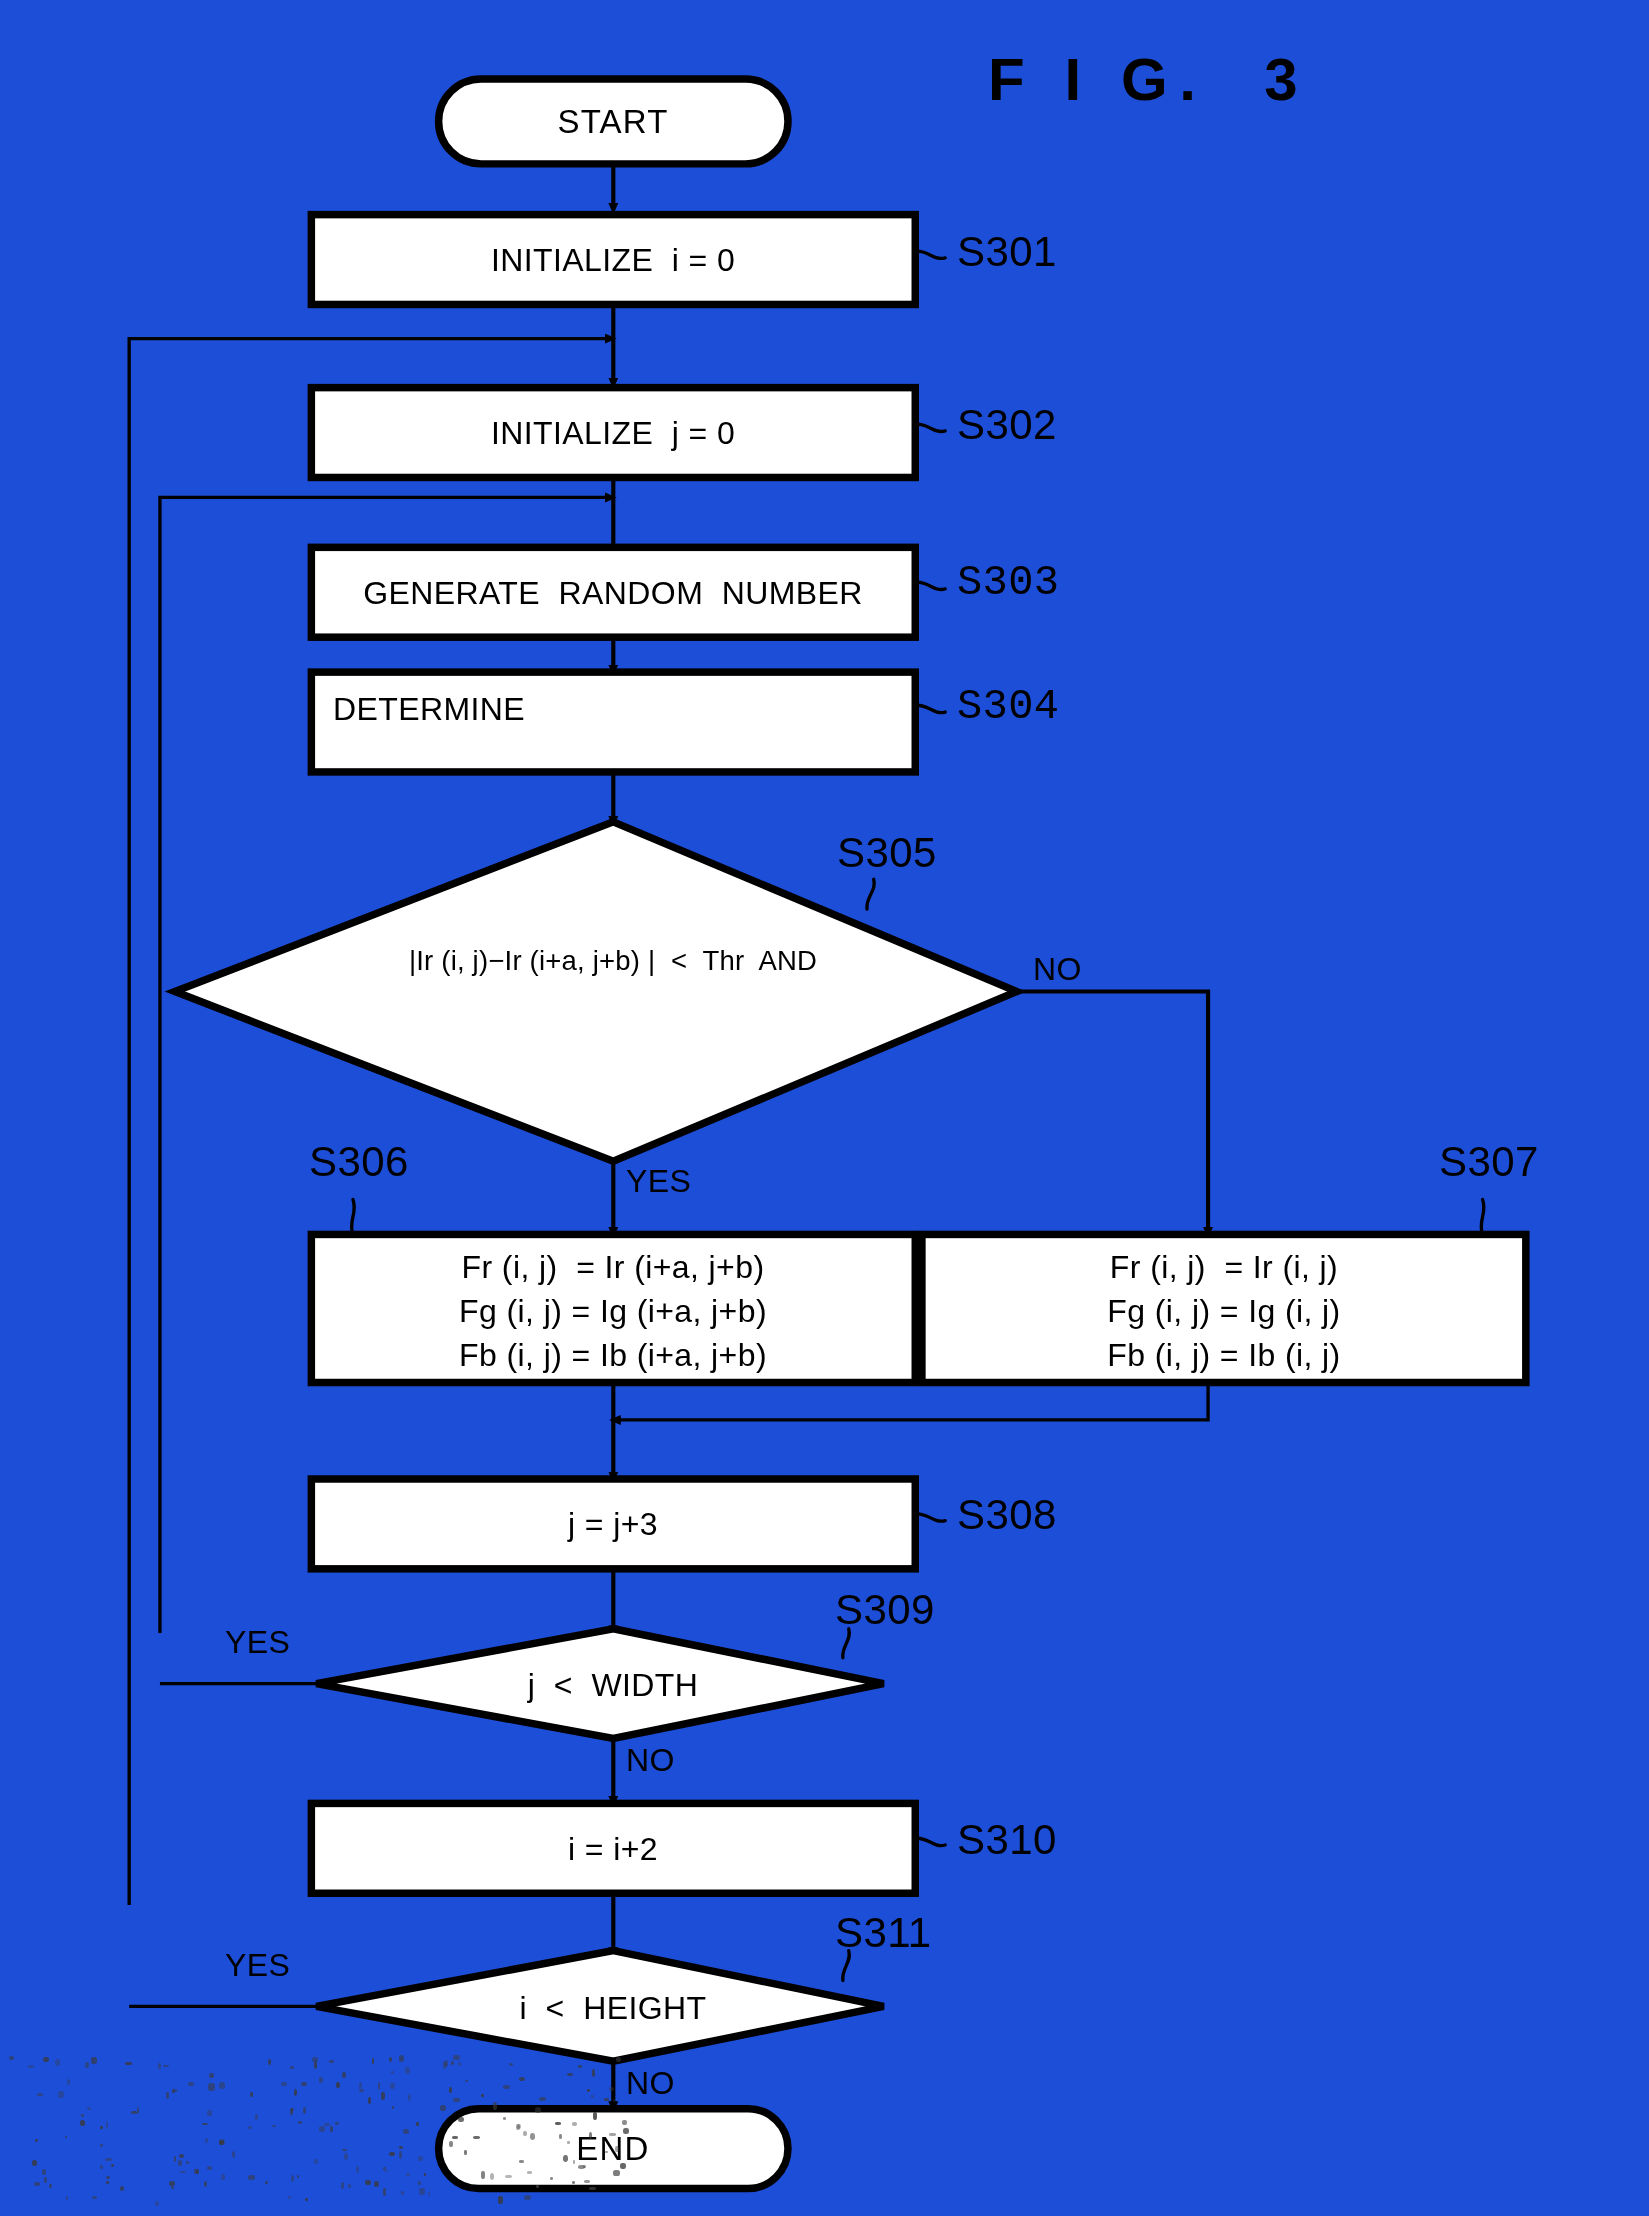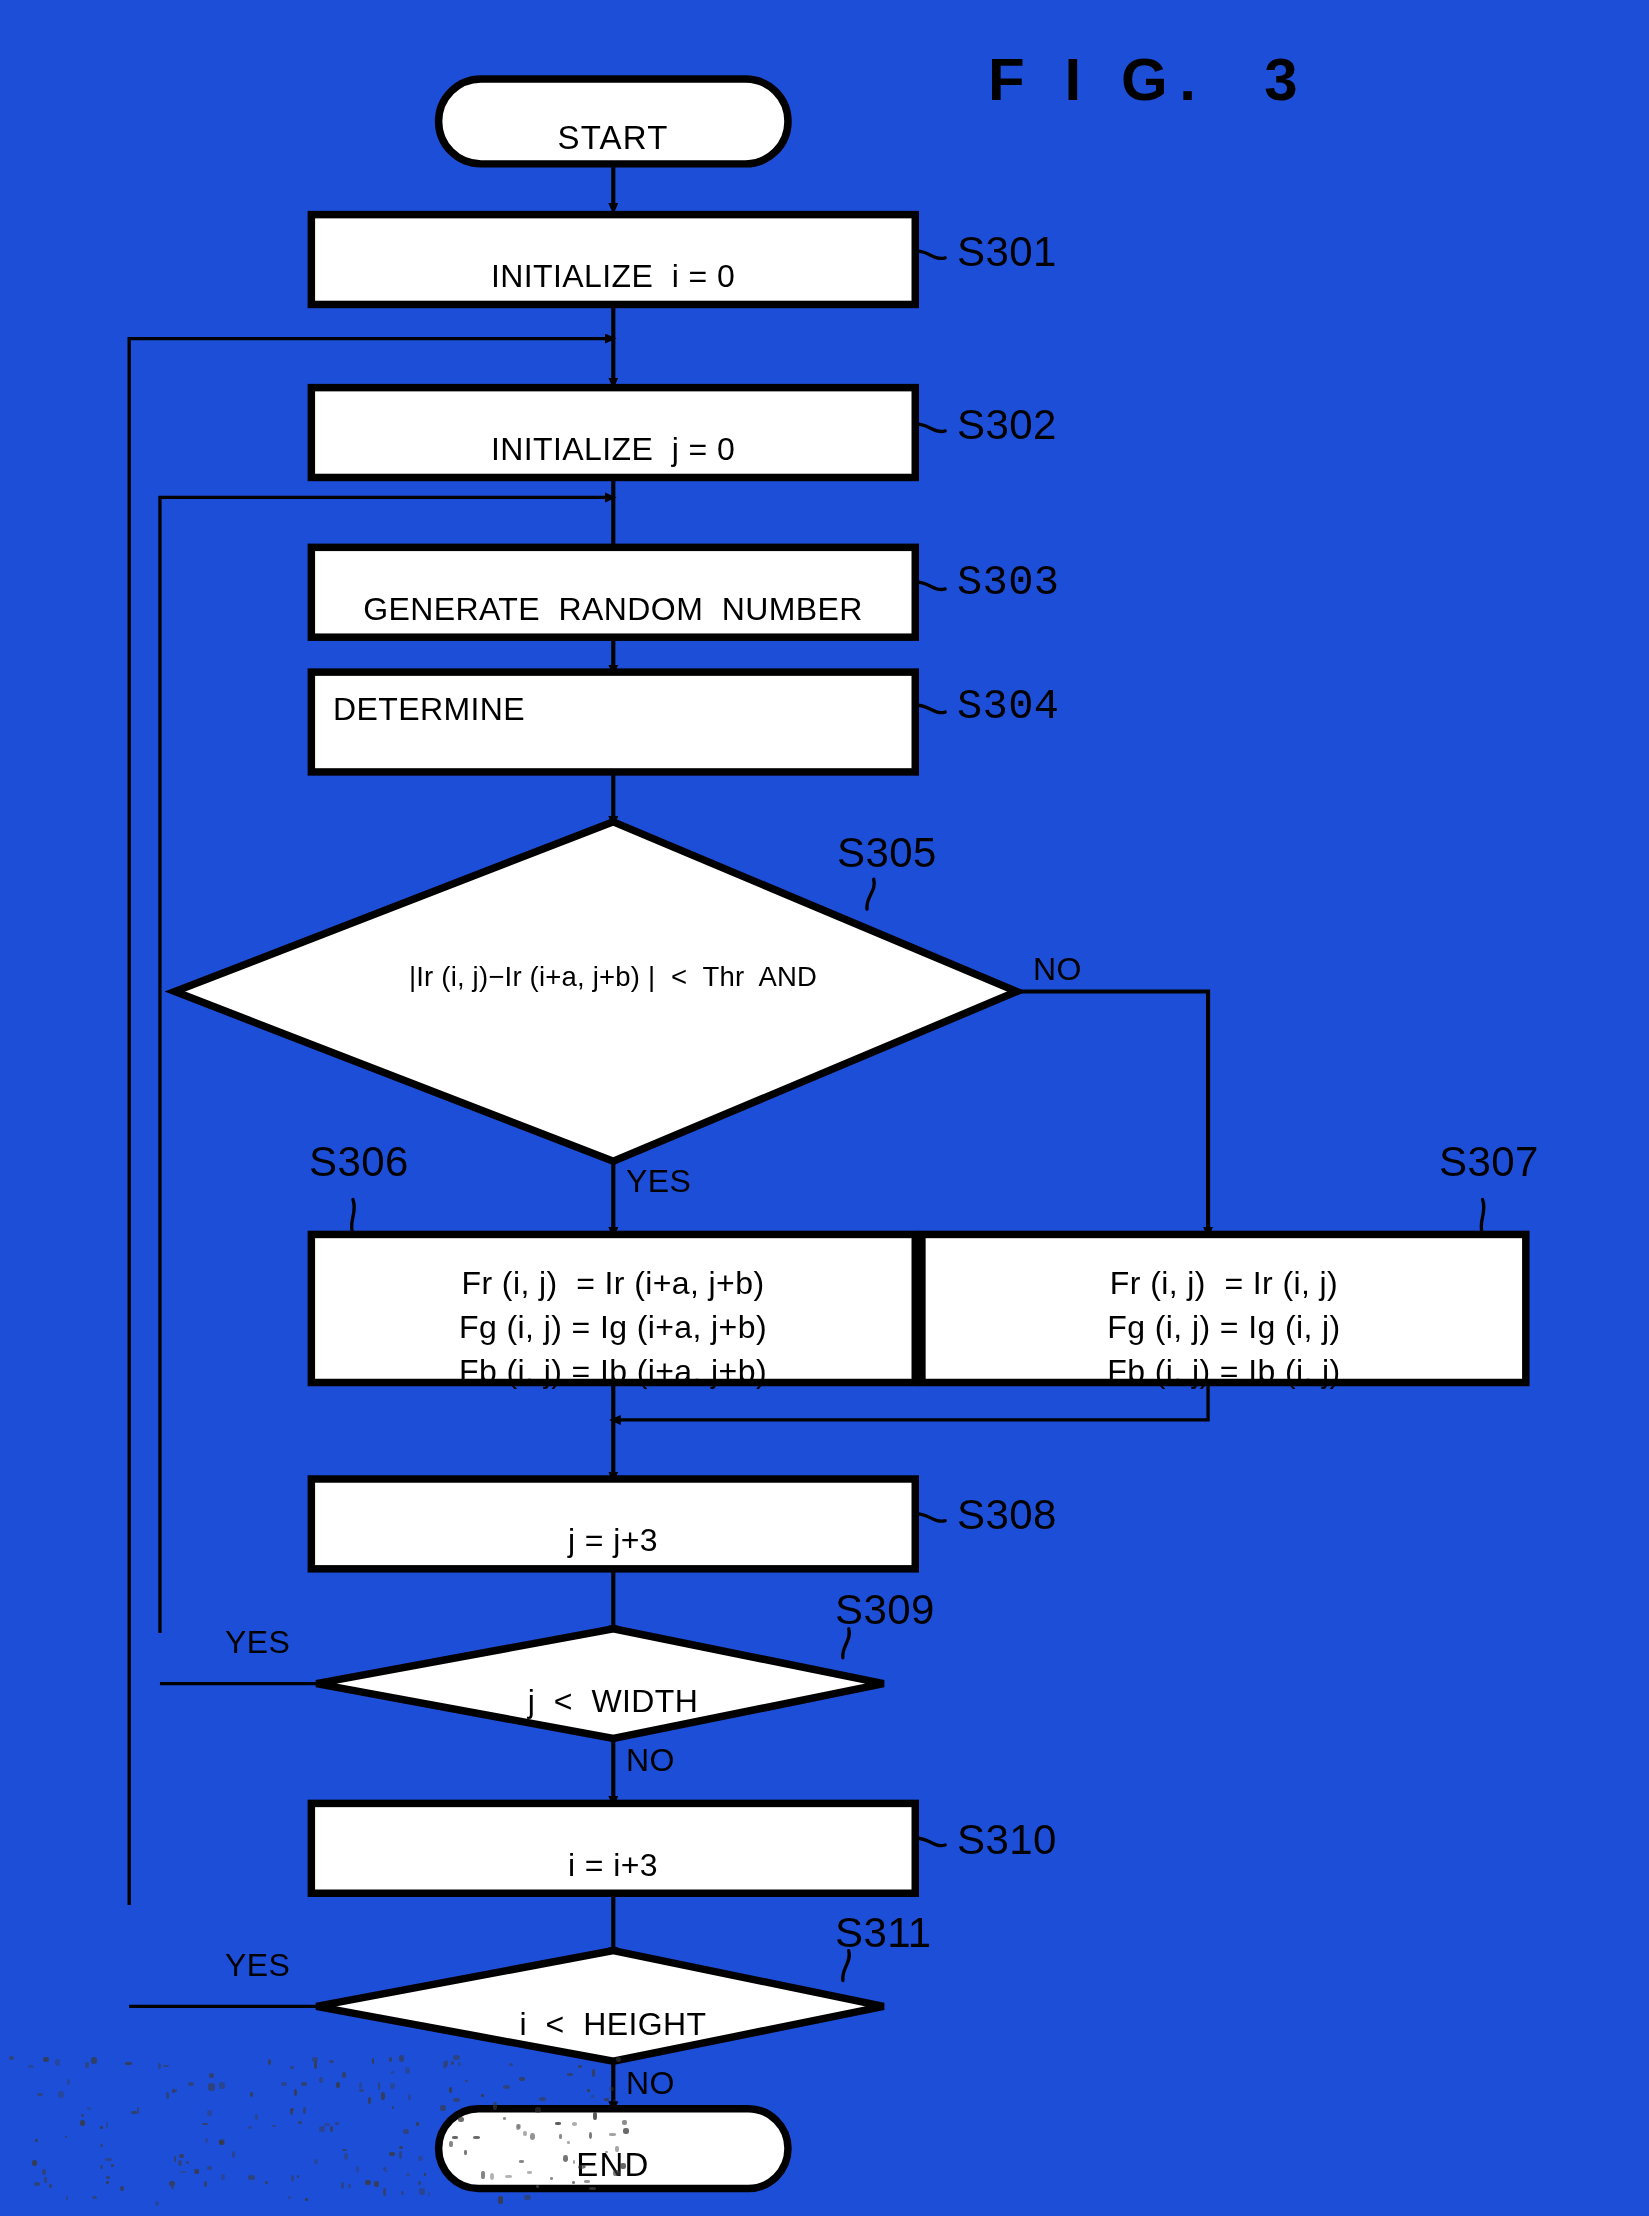--- a/index.html
+++ b/index.html
@@ -76,21 +76,20 @@
     margin: 0;
     padding: 0;
     white-space: pre;
     font-family: "Liberation Sans", sans-serif;
     color: #000000;
     line-height: 1.0;
   }
   .t-center {
     text-align: center;
     transform: translateX(-50%);
-    margin-top: 16px;
   }
   .t-left {
     text-align: left;
   }
   .box-text {
     font-size: 32px;
     letter-spacing: 0.4px;
   }
   .box-text-multi {
     font-size: 32px;
@@ -242,21 +241,21 @@
     <div class="txt step-label" style="left:1439px; top:1141px;">S307</div>
 
     <div class="txt box-text t-center" style="left:613px; top:1508px;">j = j+3</div>
     <div class="txt step-label" style="left:957px; top:1494px;">S308</div>
 
     <div class="txt box-text t-center" style="left:613px; top:1669px;">j  &lt;  WIDTH</div>
     <div class="txt step-label" style="left:835px; top:1589px;">S309</div>
     <div class="txt branch-label" style="left:225px; top:1626px;">YES</div>
     <div class="txt branch-label" style="left:626px; top:1744px;">NO</div>
 
-    <div class="txt box-text t-center" style="left:613px; top:1833px;">i = i+3</div>
+    <div class="txt box-text t-center" style="left:613px; top:1833px;">i = i+2</div>
     <div class="txt step-label" style="left:957px; top:1819px;">S310</div>
 
     <div class="txt box-text t-center" style="left:613px; top:1992px;">i  &lt;  HEIGHT</div>
     <div class="txt step-label" style="left:835px; top:1912px;">S311</div>
     <div class="txt branch-label" style="left:225px; top:1949px;">YES</div>
     <div class="txt branch-label" style="left:626px; top:2067px;">NO</div>
 
     <div class="txt term-text t-center" style="left:613px; top:2132px;">END</div>
 
     <div id="speckles">

